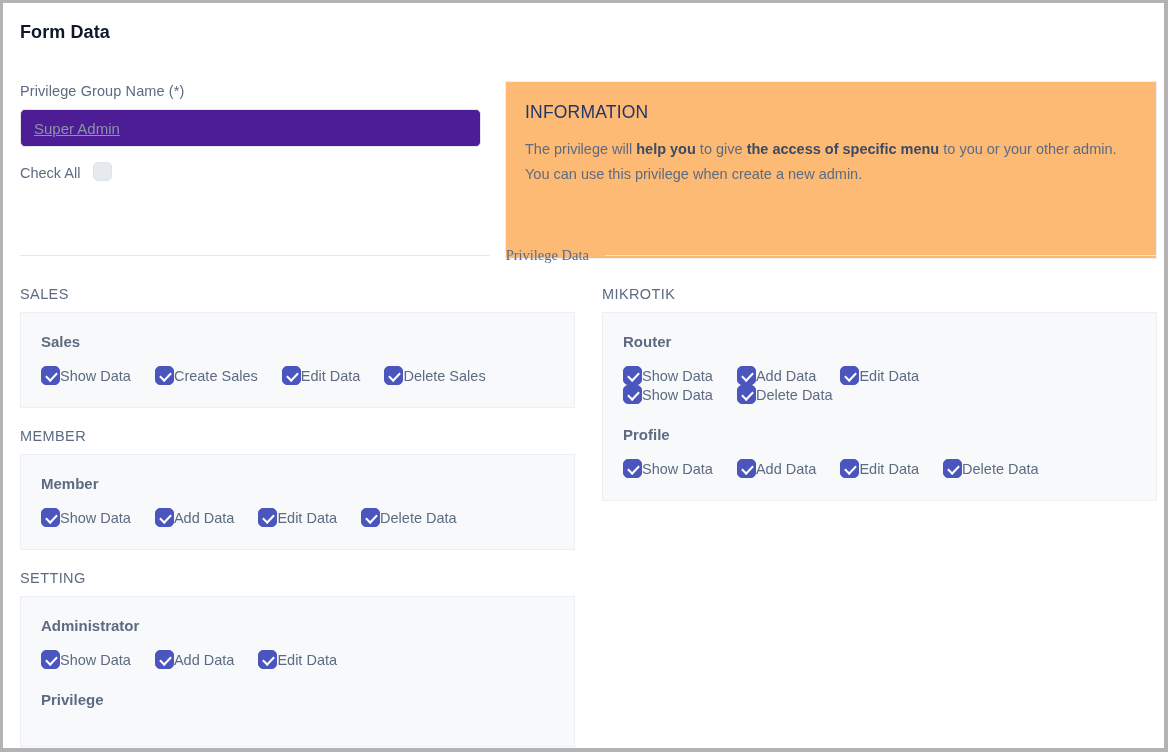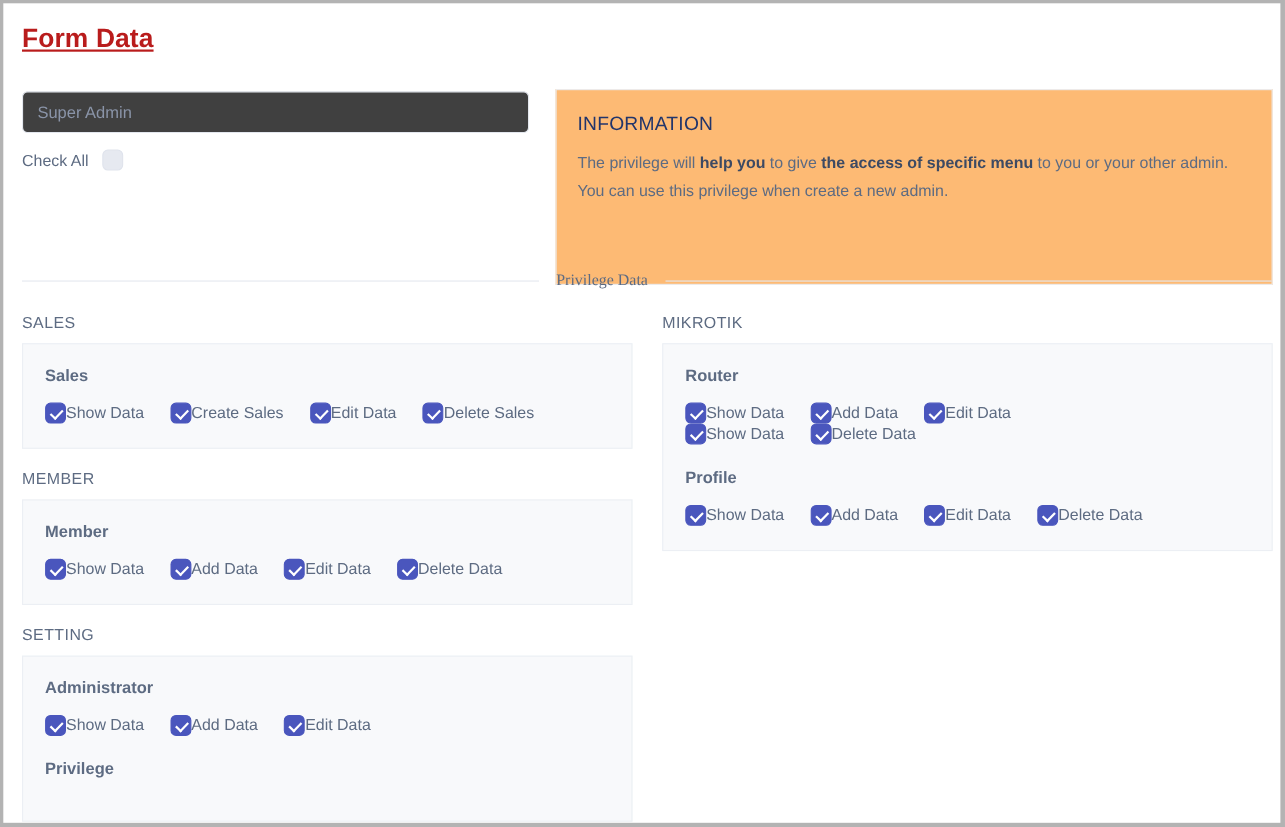--- a/index.html
+++ b/index.html
@@ -27,25 +27,24 @@
     height: 745px;
     background: #ffffff;
     overflow: hidden;
   }
 
   
   .form-title {
     position: absolute;
     left: 17px;
     top: 19px;
-    font-size: 24px;
+    font-size: 18px;
     font-weight: bold;
-    color: #b91c1c;
+    color: #0f172a;
     letter-spacing: .1px;
-    text-decoration: underline;
   }
 
   
   .left-form {
     position: absolute;
     left: 17px;
     top: 80px;
     width: 463px;
   }
 
@@ -55,26 +54,27 @@
     margin-bottom: 10px;
     letter-spacing: .1px;
   }
 
   .text-input {
     display: block;
     width: 461px;
     height: 38px;
     border: 1px solid #e3e7ee;
     border-radius: 5px;
-    background: #404040;
+    background: #4c1d95;
     padding: 0 13px;
     font-family: "Liberation Sans", sans-serif;
     font-size: 15px;
     color: #8a94a8;
     outline: none;
+    text-decoration: underline;
   }
   .text-input::placeholder { color: #8a94a8; }
 
   .check-all-row {
     display: flex;
     align-items: flex-end;
     margin-top: 15px;
     gap: 13px;
   }
   .check-all-label {
@@ -206,20 +206,21 @@
 </style>
 </head>
 <body>
 
 <div id="viewport">
   <div id="page">
 
     <div class="form-title">Form Data</div>
 
     <div class="left-form">
+      <div class="field-label">Privilege Group Name (*)</div>
 
       <input class="text-input" type="text" placeholder="Super Admin" style="">
 
       <div class="check-all-row">
         <span class="check-all-label">Check All</span>
         <span class="cb off"></span>
       </div>
     </div>
 
     <div class="info-panel">

